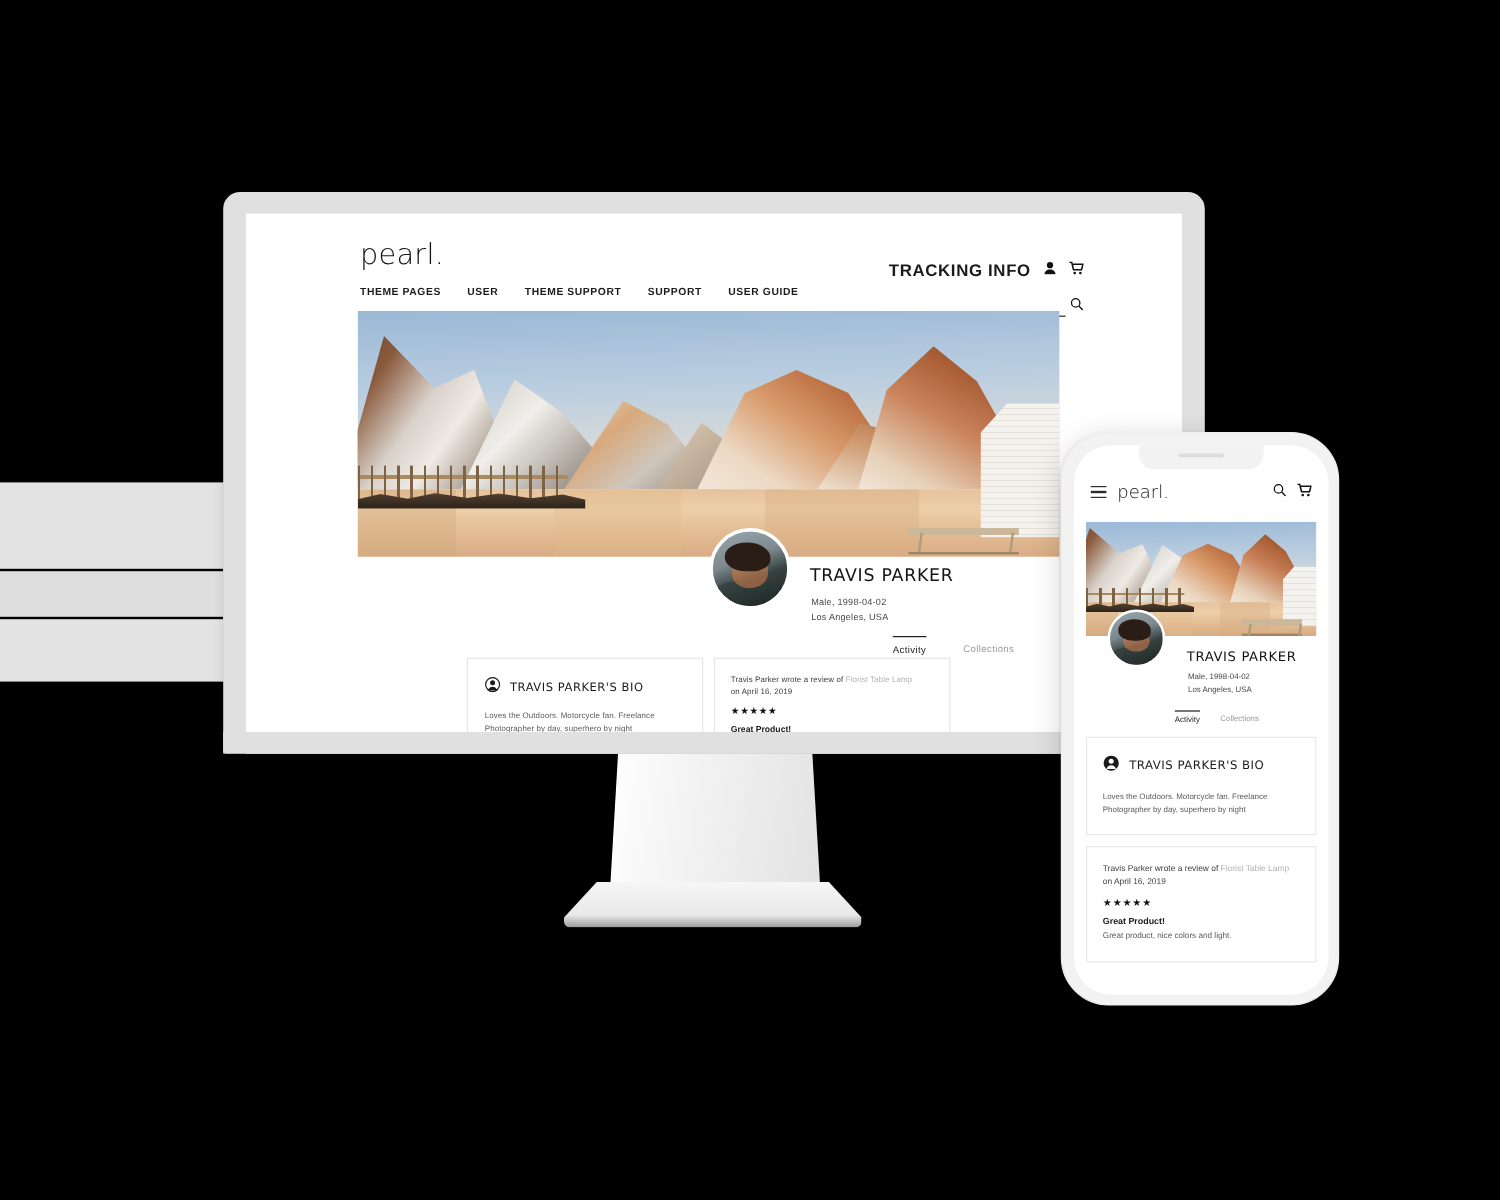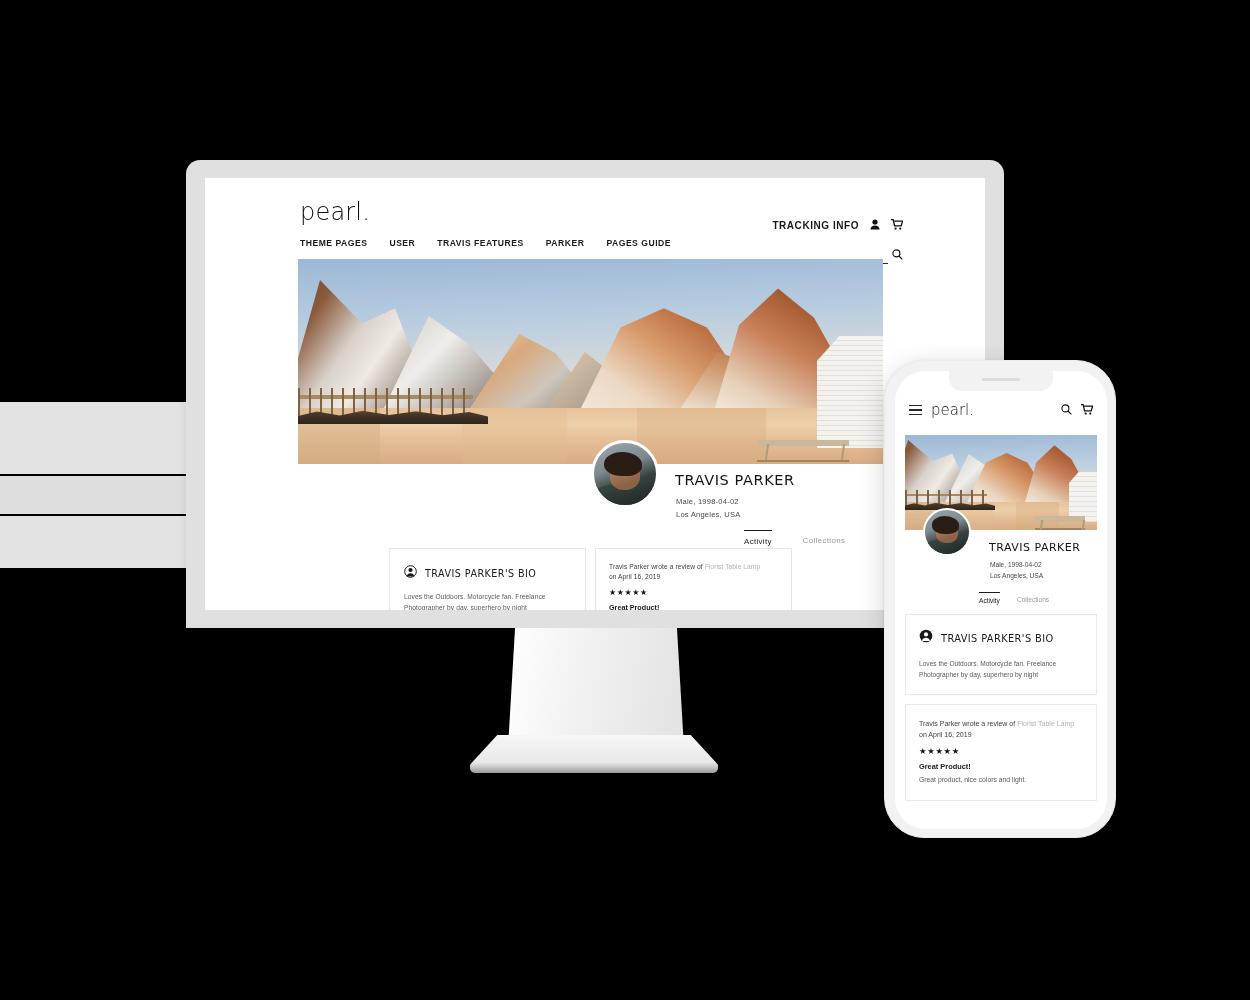--- a/index.html
+++ b/index.html
@@ -77,21 +77,21 @@
     border-radius: 0 0 5px 5px;
   }
 
   
   .d-header { padding: 22px 95px 0 95px; position: relative; }
   .d-top-right {
     position: absolute; right: 82px; top: 38px;
     display: flex; align-items: center; gap: 11px;
   }
   .d-tracking {
-    font-size: 10px; letter-spacing: .55px; color: #1a1a1a; font-weight: 600;
+    font-size: 14px; letter-spacing: .55px; color: #1a1a1a; font-weight: 600;
     font-family: "Liberation Sans", sans-serif;
   }
   .icon-user, .icon-cart { display: block; }
   .d-logo {
     font-size: 24px; letter-spacing: .2px; color: #121212;
     font-family: "DejaVu Sans", sans-serif; font-weight: 300; line-height: 1;
   }
   .d-nav { display: flex; gap: 22px; margin-top: 14px; }
   .d-nav a {
     font-size: 8.6px; letter-spacing: .5px; color: #1b1b1b;
@@ -339,23 +339,23 @@
                 <circle cx="9.3" cy="9.6" r="1.1" fill="#111"></circle>
               </svg>
           </span>
         </div>
 
         <div class="d-logo">pearl.</div>
 
         <nav class="d-nav">
           <a href="#">THEME PAGES</a>
           <a href="#">USER</a>
-          <a href="#">TRAVIS FEATURES</a>
-          <a href="#">PARKER</a>
-          <a href="#">PAGES GUIDE</a>
+          <a href="#">THEME SUPPORT</a>
+          <a href="#">SUPPORT</a>
+          <a href="#">USER GUIDE</a>
         </nav>
 
         <div class="d-search">
           <div class="d-search-line"></div>
           <span>
             <svg width="11" height="11" viewBox="0 0 11 11">
                 <circle cx="4.4" cy="4.4" r="3.5" stroke="#111" stroke-width="1.1" fill="none"></circle>
                 <line x1="7" y1="7" x2="10.3" y2="10.3" stroke="#111" stroke-width="1.1"></line>
               </svg>
           </span>

